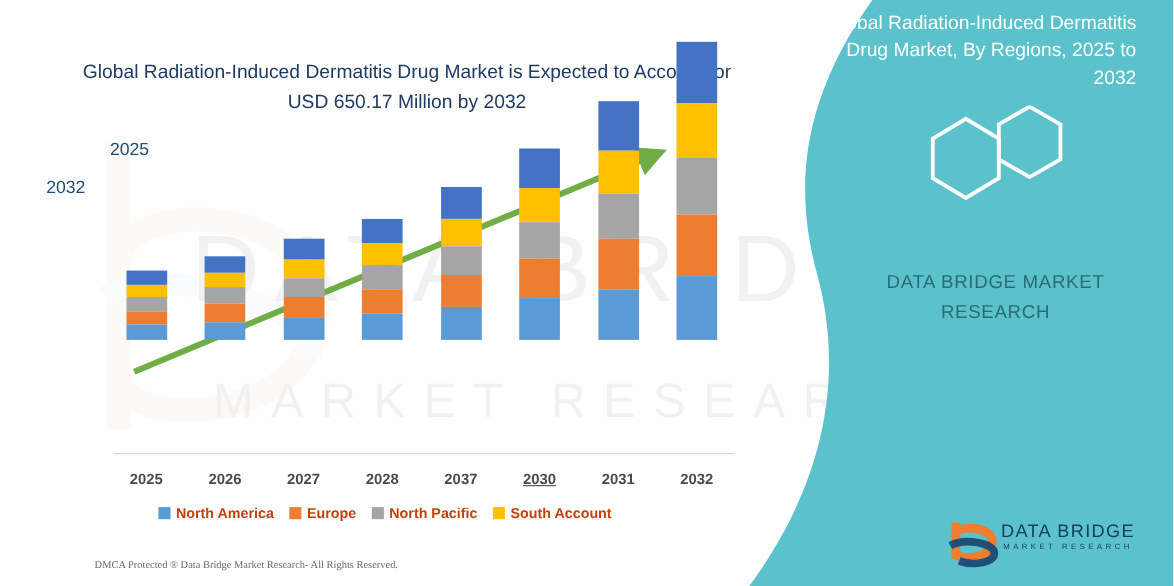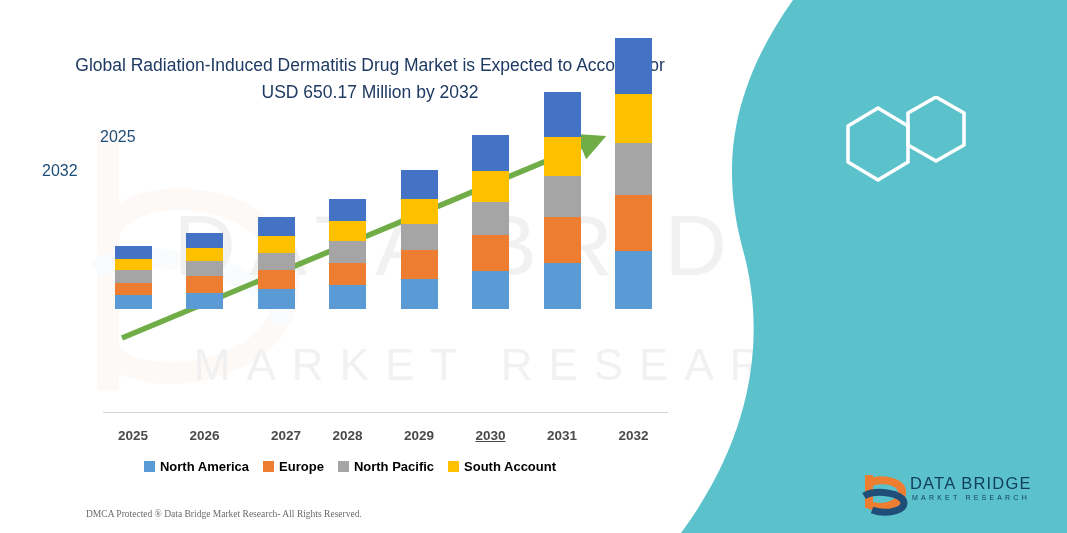--- a/index.html
+++ b/index.html
@@ -185,21 +185,21 @@
   .legend-item {
     display: flex;
     align-items: center;
     gap: 5px;
   }
   .legend-swatch {
     width: 11px;
     height: 11px;
   }
   .legend-text {
-    color: #000000;
+    color: #c2410c;
     font-size: 13px;
     font-weight: bold;
   }
 
   .footer-text {
     position: absolute;
     top: 509px;
     color: #6b6b6b;
     font-size: 9.5px;
     font-family: "Liberation Serif", serif;
@@ -218,28 +218,33 @@
     <path d="M30 120 C 30 60, 210 60, 210 165 C 210 255, 60 275, 30 230" stroke="#f3c9b4" stroke-width="22" fill="none"></path>
     <path d="M18 150 C 60 120, 205 150, 205 205" stroke="#cfe0ef" stroke-width="20" fill="none"></path>
   </svg>
   <div class="wm-text" id="wm-databridge">DATA BRIDGE</div>
   <div class="wm-text" id="wm-marketresearch">MARKET RESEARCH</div>
 
   <svg id="teal-panel" viewBox="0 0 420 533" preserveAspectRatio="none">
     <path d="M 146 0 L 420 0 L 420 533 L 34 533 C 110 430, 118 330, 96 250 C 76 176, 78 96, 146 0 Z" fill="#5BC2CC"></path>
   </svg>
 
+  <div class="panel-title">Global Radiation-Induced Dermatitis Drug Market, By Regions, 2025 to 2032</div>
 
   <svg id="hex-group" viewBox="0 0 180 110">
     <polygon points="36,30 66,12 96,30 96,66 66,84 36,66" fill="none" stroke="#ffffff" stroke-width="3.5"></polygon>
     <polygon points="96,17 124,1 152,17 152,49 124,65 96,49" fill="none" stroke="#ffffff" stroke-width="3.5"></polygon>
   </svg>
   <div class="hex-label" id="hex-2032-label">2032</div>
   <div class="hex-label" id="hex-2025-label">2025</div>
 
+  <div id="panel-brand">
+    <div>DATA BRIDGE MARKET</div>
+    <div>RESEARCH</div>
+  </div>
 
   <div id="logo-block">
     <svg style="position:absolute;left:0;top:0;width:46px;height:44px" viewBox="0 0 46 44">
       <path d="M7 3 L7 36" stroke="#ED7D31" stroke-width="8" fill="none"></path>
       <path d="M7 14 C 7 5, 40 6, 40 20 C 40 32, 22 38, 7 33" stroke="#ED7D31" stroke-width="8" fill="none"></path>
       <path d="M2 24 C 14 17, 42 21, 42 31 C 42 39, 24 43, 10 38" stroke="#1F4E79" stroke-width="7" fill="none"></path>
     </svg>
     <div id="logo-title">DATA BRIDGE</div>
     <div id="logo-sub">MARKET RESEARCH</div>
   </div>
@@ -310,23 +315,23 @@
           <div class="seg" style="height: 56.4583px; background: rgb(68, 114, 196);"></div>
           <div class="seg" style="height: 48.9306px; background: rgb(255, 192, 0);"></div>
           <div class="seg" style="height: 51.4398px; background: rgb(165, 165, 165);"></div>
           <div class="seg" style="height: 56.4583px; background: rgb(237, 125, 49);"></div>
           <div class="seg" style="height: 57.713px; background: rgb(91, 155, 213);"></div>
         </div>
       </div>
     <div id="labels-layer">
         <div class="xlabel" style="left: 98px;">2025</div>
         <div class="xlabel" style="left: 169.5px;">2026</div>
-        <div class="xlabel" style="left: 251px;">2027</div>
+        <div class="xlabel" style="left: 241px;">2027</div>
         <div class="xlabel" style="left: 312.5px;">2028</div>
-        <div class="xlabel" style="left: 384px;">2029</div>
+        <div class="xlabel" style="left: 384px;">2037</div>
         <div class="xlabel" style="left: 455.5px; text-decoration: underline;">2030</div>
         <div class="xlabel" style="left: 527px;">2031</div>
         <div class="xlabel" style="left: 598.5px;">2032</div>
       </div>
   </div>
 
   <div id="legend">
       <div class="legend-item">
         <span class="legend-swatch" style="background: rgb(91, 155, 213);"></span>
         <span class="legend-text">North America</span>

